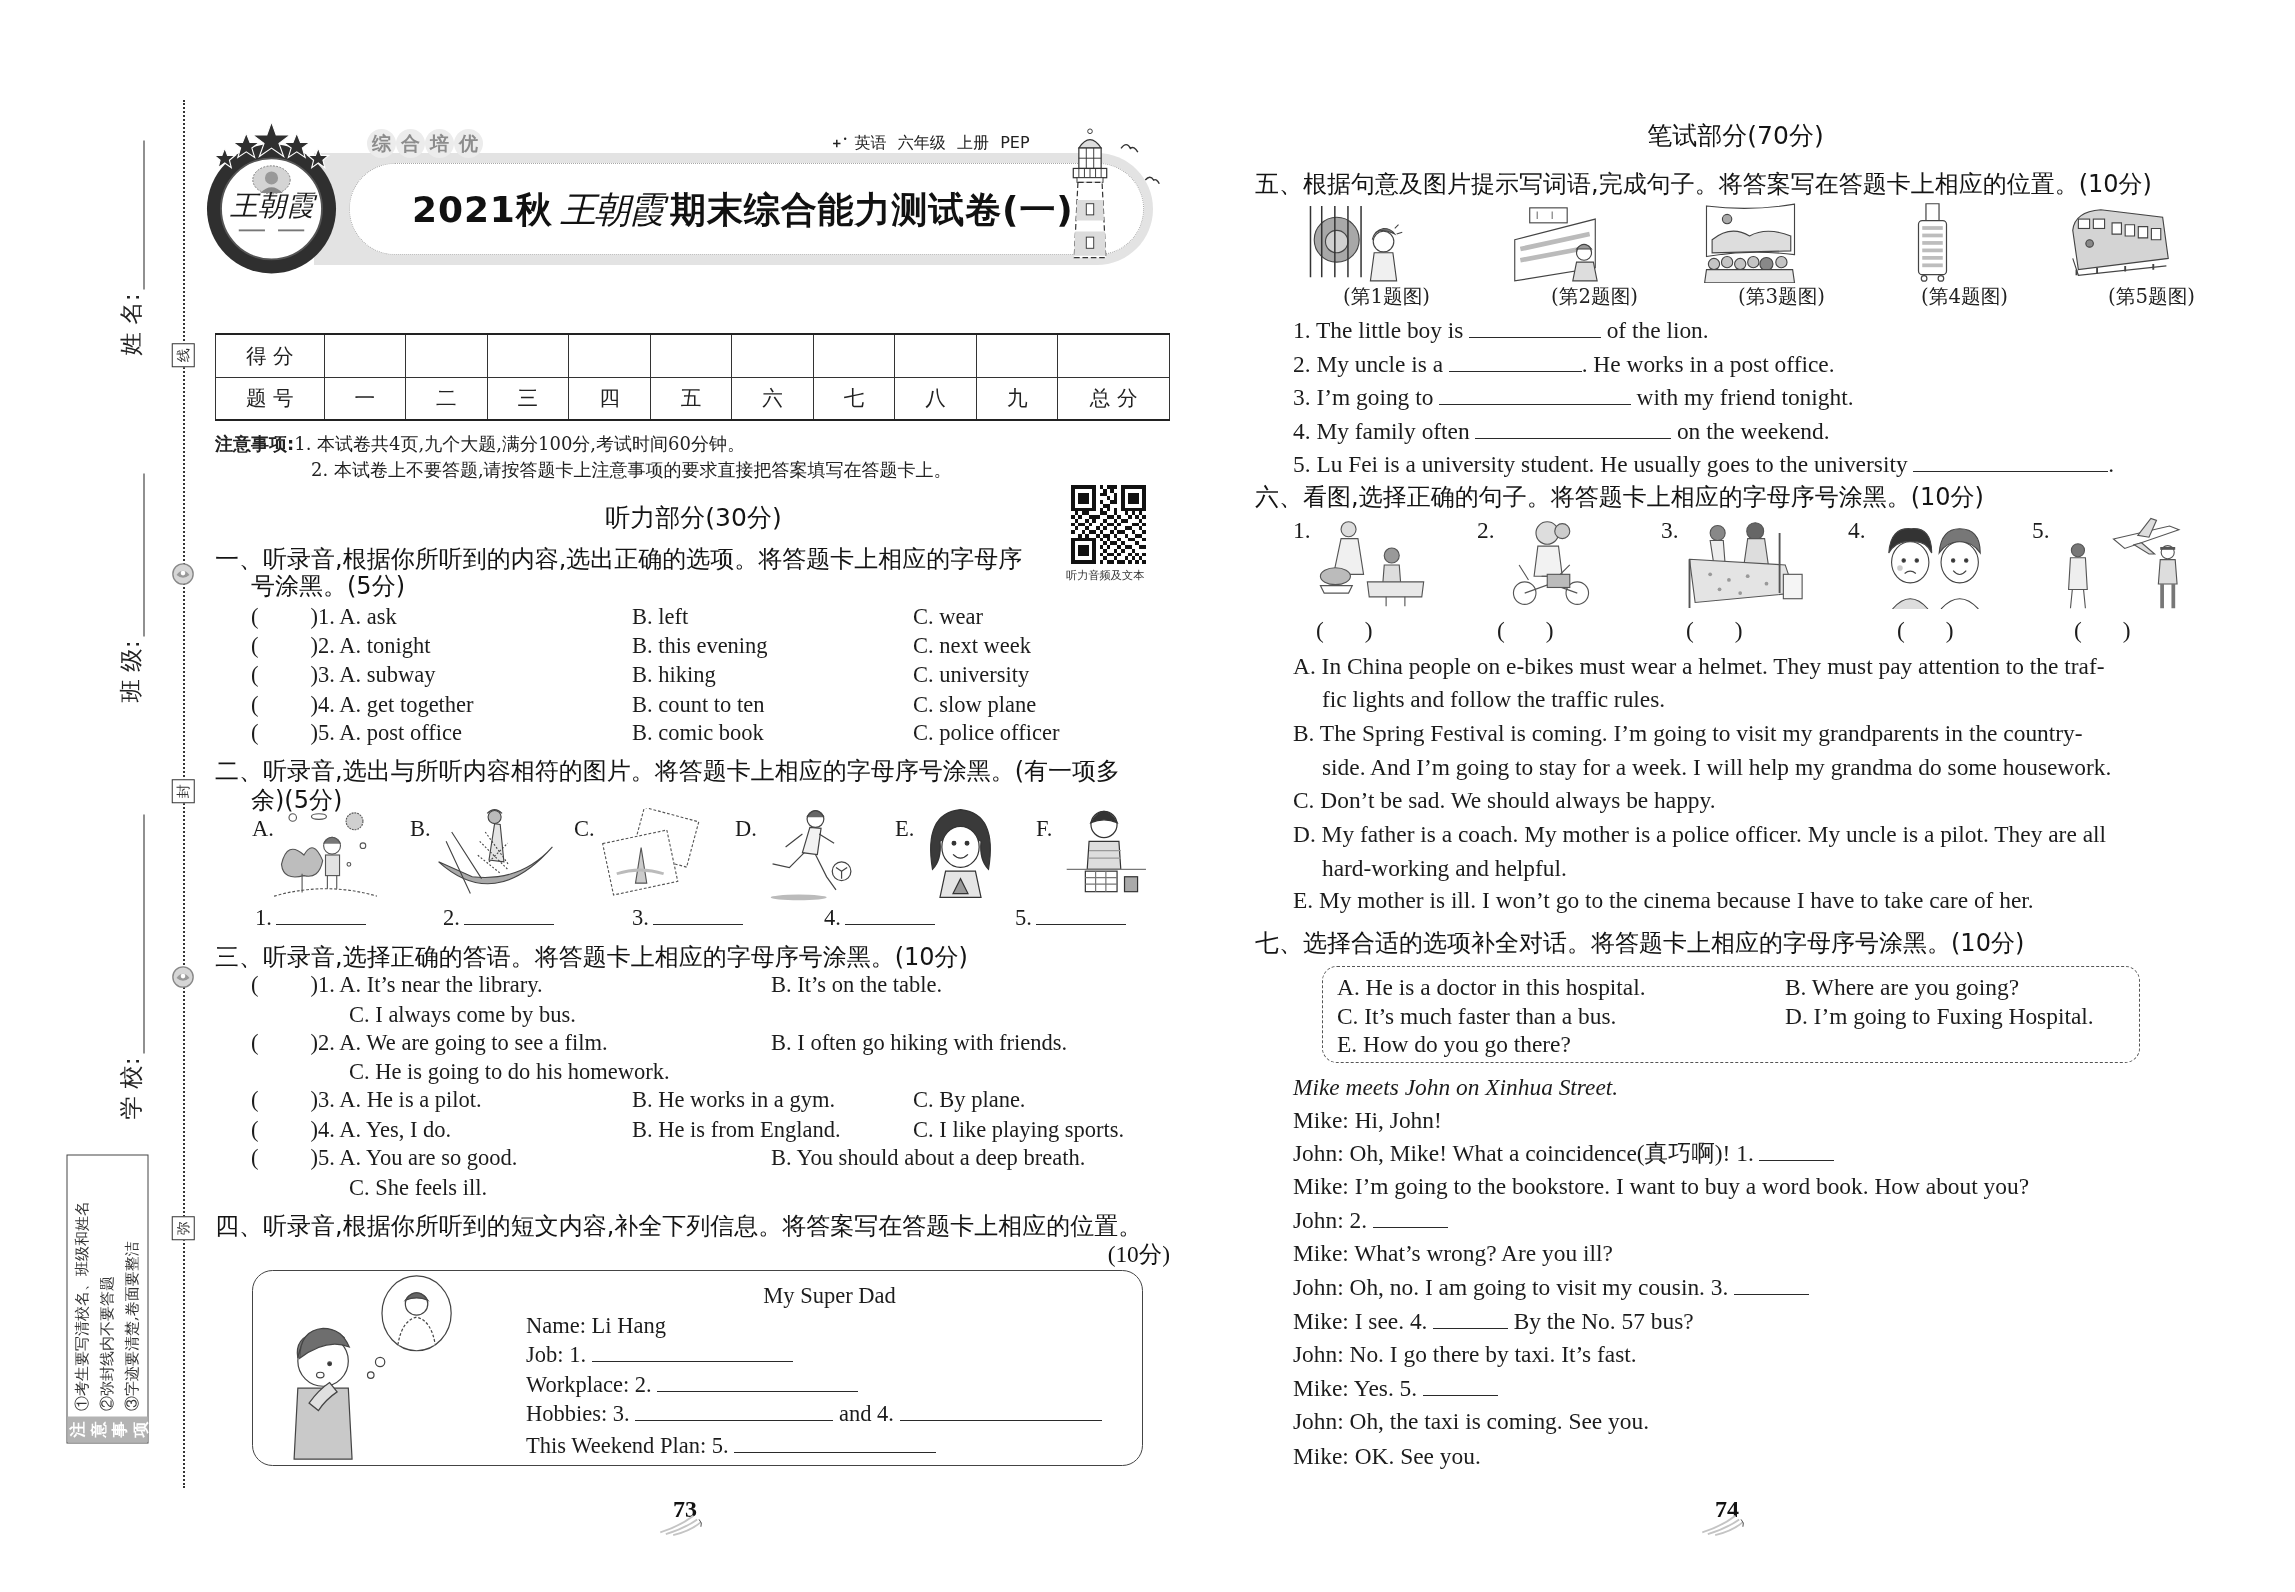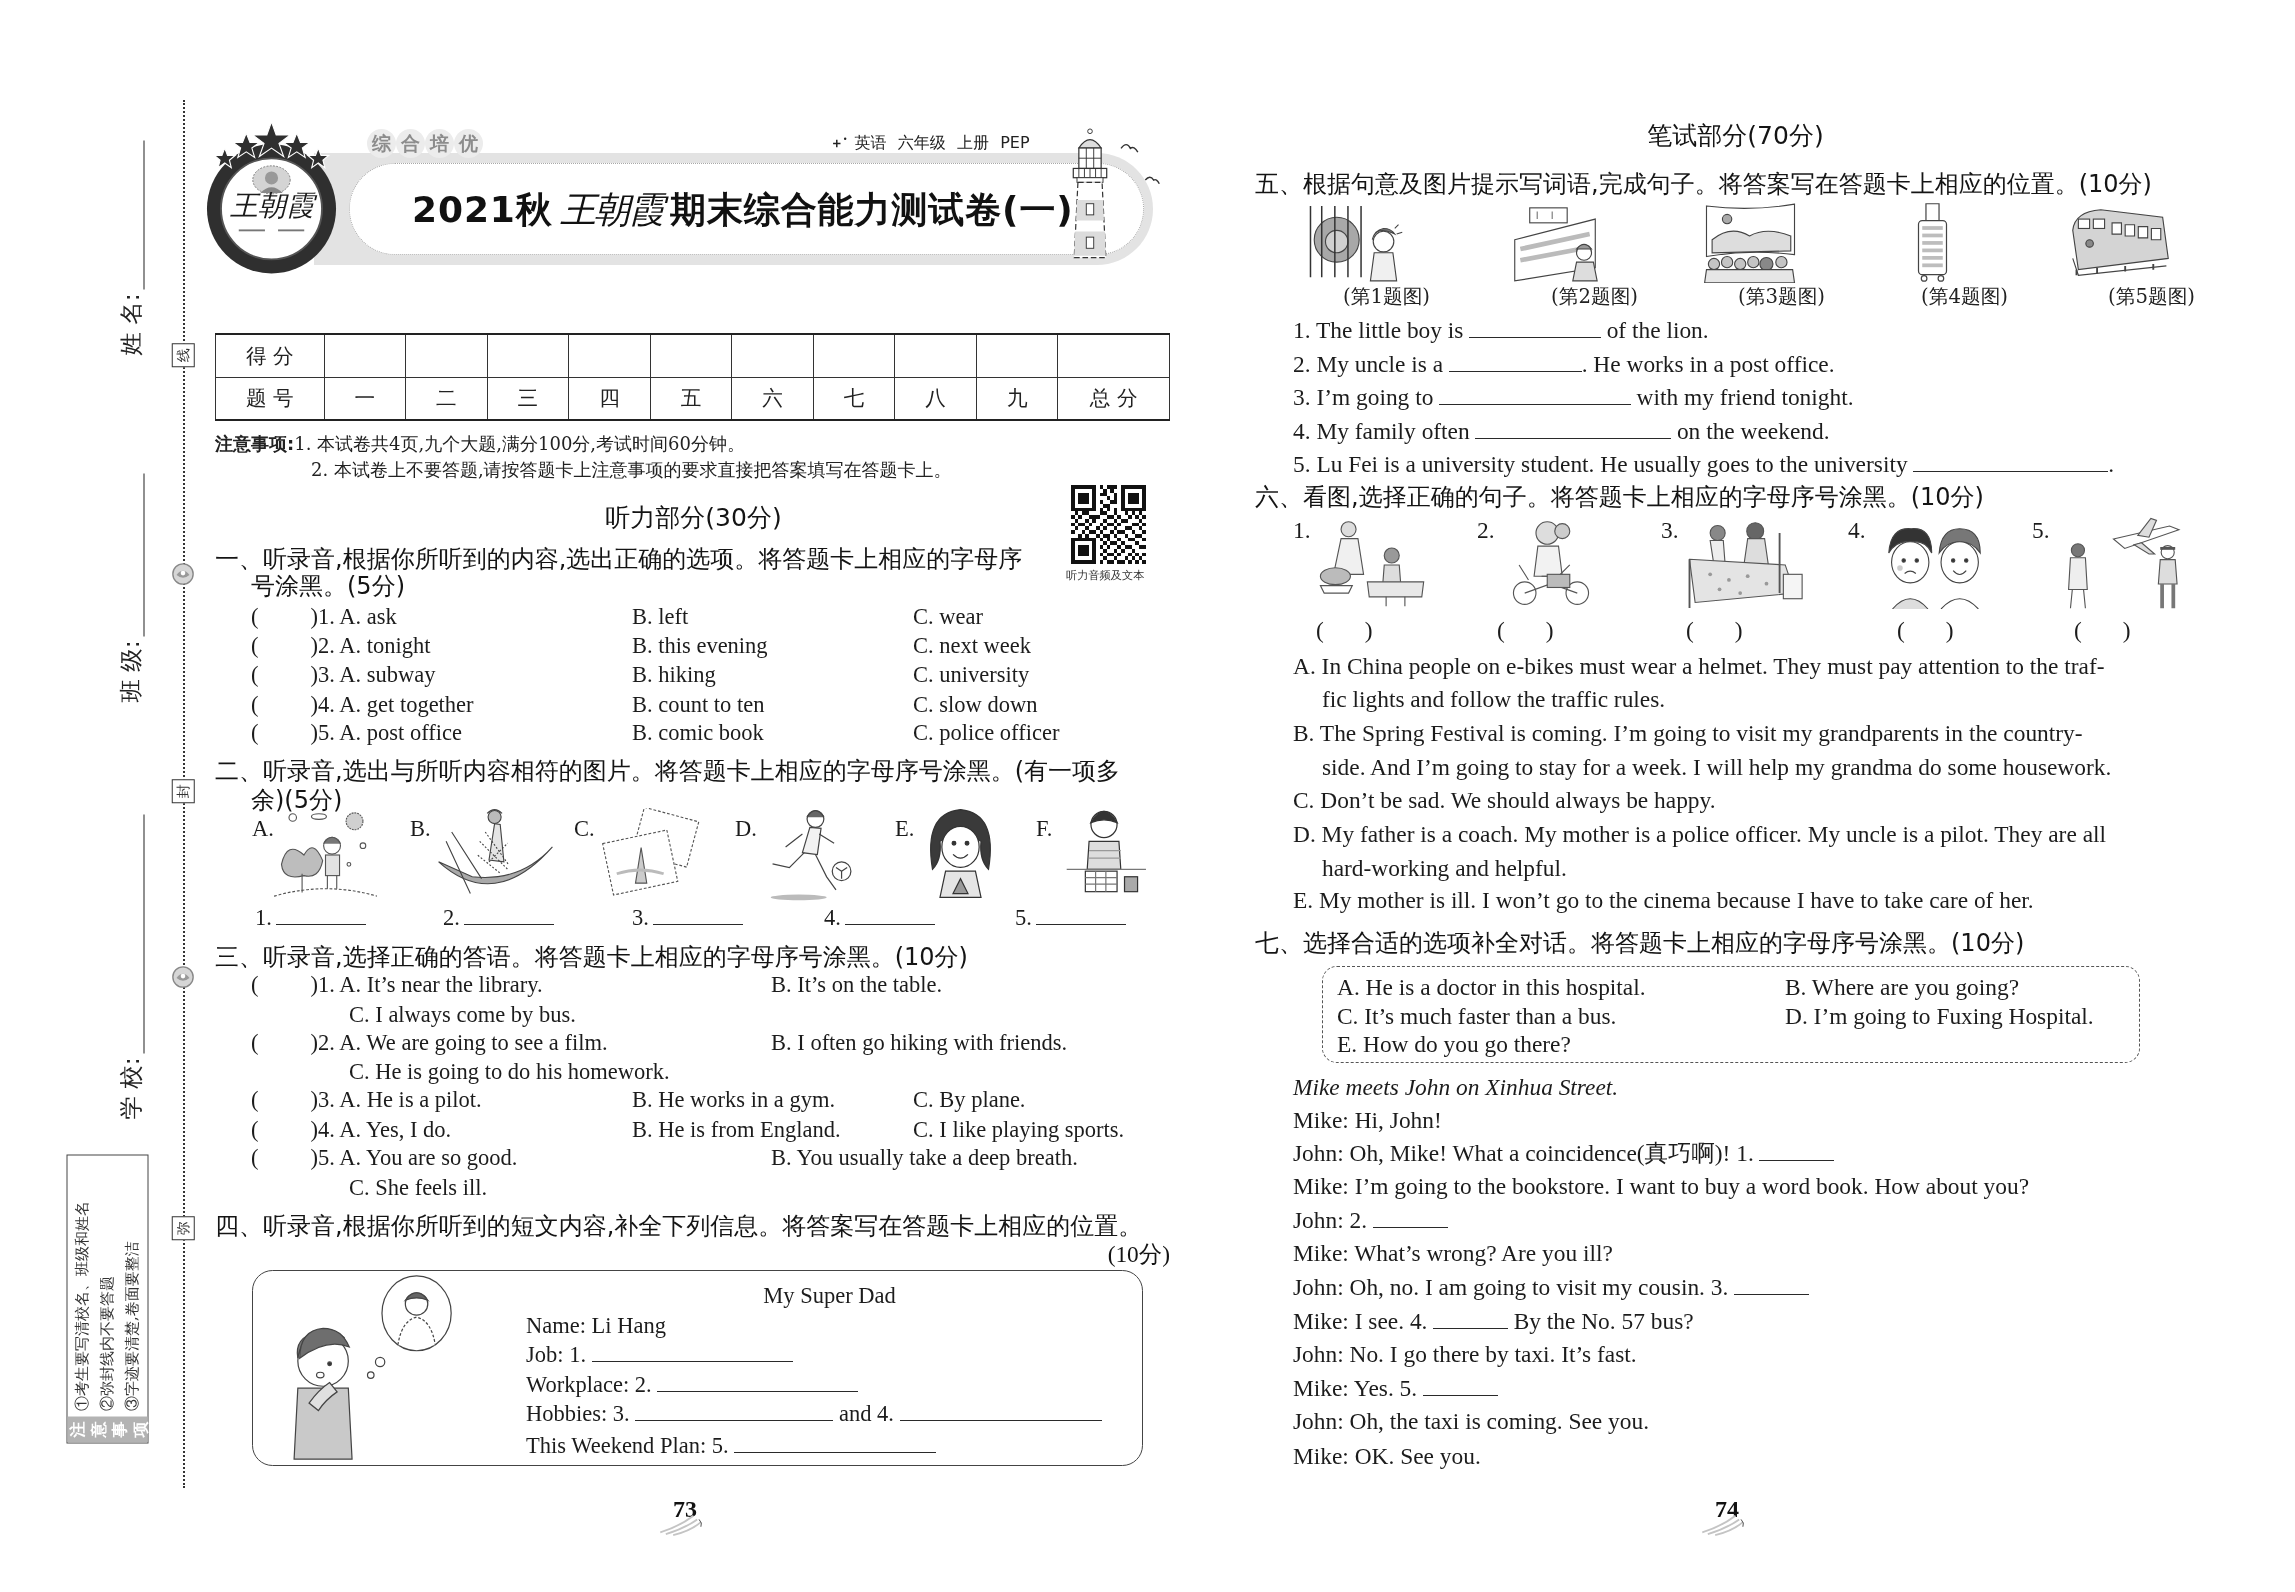--- a/index.html
+++ b/index.html
@@ -217,21 +217,21 @@
 <div class="abs en" style="left:251px;top:632px"><span>(</span><span class="gap"></span><span>)</span><span>2.</span> <span>A. tonight</span></div>
 <div class="abs en" style="left:632px;top:632px">B. this evening</div>
 <div class="abs en" style="left:913px;top:632px">C. next week</div>
 
 <div class="abs en" style="left:251px;top:661px"><span>(</span><span class="gap"></span><span>)</span><span>3.</span> <span>A. subway</span></div>
 <div class="abs en" style="left:632px;top:661px">B. hiking</div>
 <div class="abs en" style="left:913px;top:661px">C. university</div>
 
 <div class="abs en" style="left:251px;top:691px"><span>(</span><span class="gap"></span><span>)</span><span>4.</span> <span>A. get together</span></div>
 <div class="abs en" style="left:632px;top:691px">B. count to ten</div>
-<div class="abs en" style="left:913px;top:691px">C. slow down</div>
+<div class="abs en" style="left:913px;top:691px">C. slow plane</div>
 
 <div class="abs en" style="left:251px;top:719px"><span>(</span><span class="gap"></span><span>)</span><span>5.</span> <span>A. post office</span></div>
 <div class="abs en" style="left:632px;top:719px">B. comic book</div>
 <div class="abs en" style="left:913px;top:719px">C. police officer</div>
 
 <div class="abs zh" style="left:215px;top:757px">二、听录音,选出与所听内容相符的图片。将答题卡上相应的字母序号涂黑。(有一项多</div>
 <div class="abs zh" style="left:251px;top:786px">余)(5分)</div>
 
 <div class="abs en" style="left:252px;top:815px">A.</div>
 <svg class="abs" style="left:274px;top:808px" width="103" height="94" viewBox="0 0 110 100">
@@ -327,21 +327,21 @@
 
 <div class="abs en" style="left:251px;top:1086px"><span>(</span><span class="gap"></span><span>)</span><span>3.</span> <span>A. He is a pilot.</span></div>
 <div class="abs en" style="left:632px;top:1086px">B. He works in a gym.</div>
 <div class="abs en" style="left:913px;top:1086px">C. By plane.</div>
 
 <div class="abs en" style="left:251px;top:1116px"><span>(</span><span class="gap"></span><span>)</span><span>4.</span> <span>A. Yes, I do.</span></div>
 <div class="abs en" style="left:632px;top:1116px">B. He is from England.</div>
 <div class="abs en" style="left:913px;top:1116px">C. I like playing sports.</div>
 
 <div class="abs en" style="left:251px;top:1144px"><span>(</span><span class="gap"></span><span>)</span><span>5.</span> <span>A. You are so good.</span></div>
-<div class="abs en" style="left:771px;top:1144px">B. You usually take a deep breath.</div>
+<div class="abs en" style="left:771px;top:1144px">B. You should about a deep breath.</div>
 <div class="abs en" style="left:349px;top:1174px">C. She feels ill.</div>
 
 <div class="abs zh" style="left:215px;top:1212px">四、听录音,根据你所听到的短文内容,补全下列信息。将答案写在答题卡上相应的位置。</div>
 <div class="abs zh" style="left:1076px;top:1240px;width:94px;text-align:right;font-family:'Liberation Serif',serif;font-size:23.4px">(10分)</div>
 
 <div class="abs card" style="left:252px;top:1270px;width:891px;height:196px"></div>
 <svg class="abs" style="left:281px;top:1272px" width="187" height="193" viewBox="0 0 200 206">
   <g stroke="#444" stroke-width="1.3">
     <ellipse cx="145" cy="44" rx="37" ry="40" fill="#fff"></ellipse>
     <circle cx="145" cy="34" r="12" fill="#fff"></circle>

